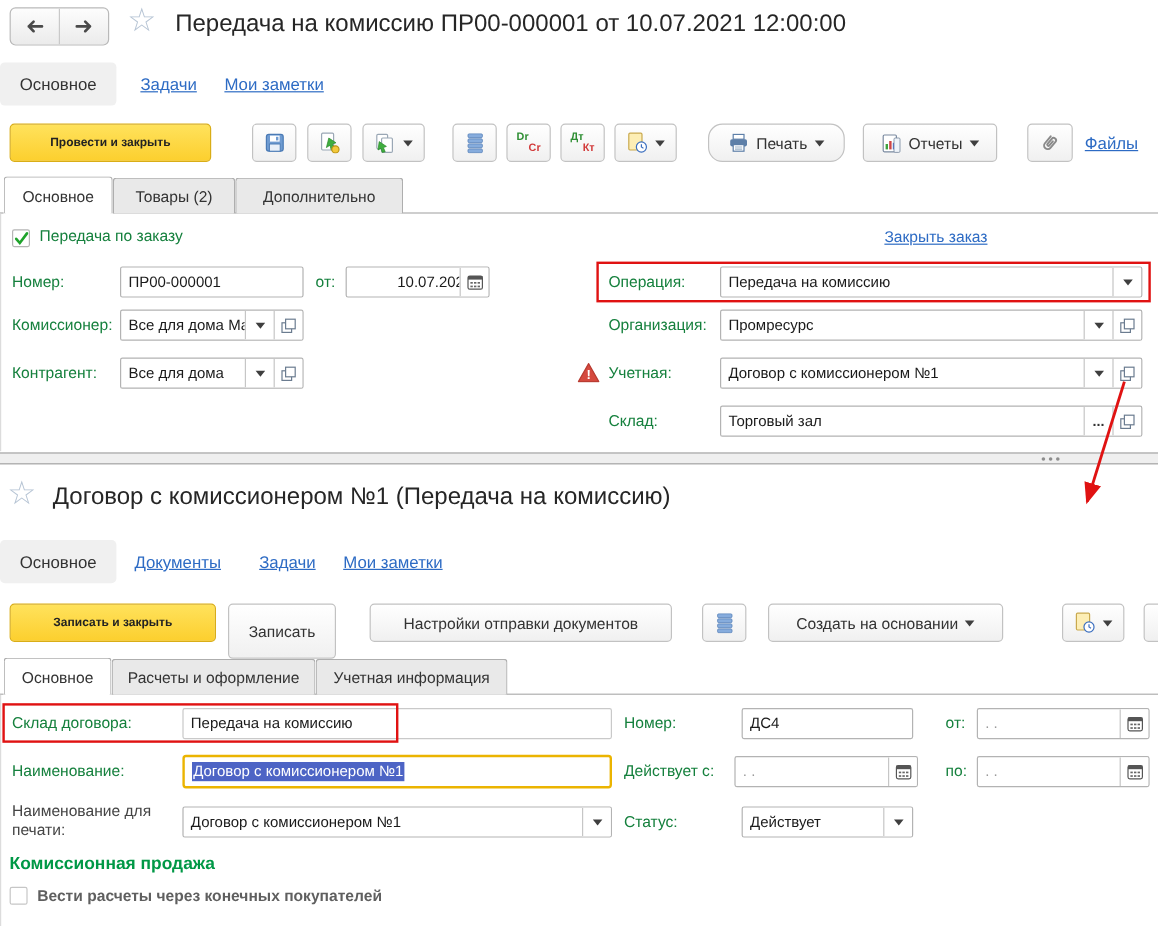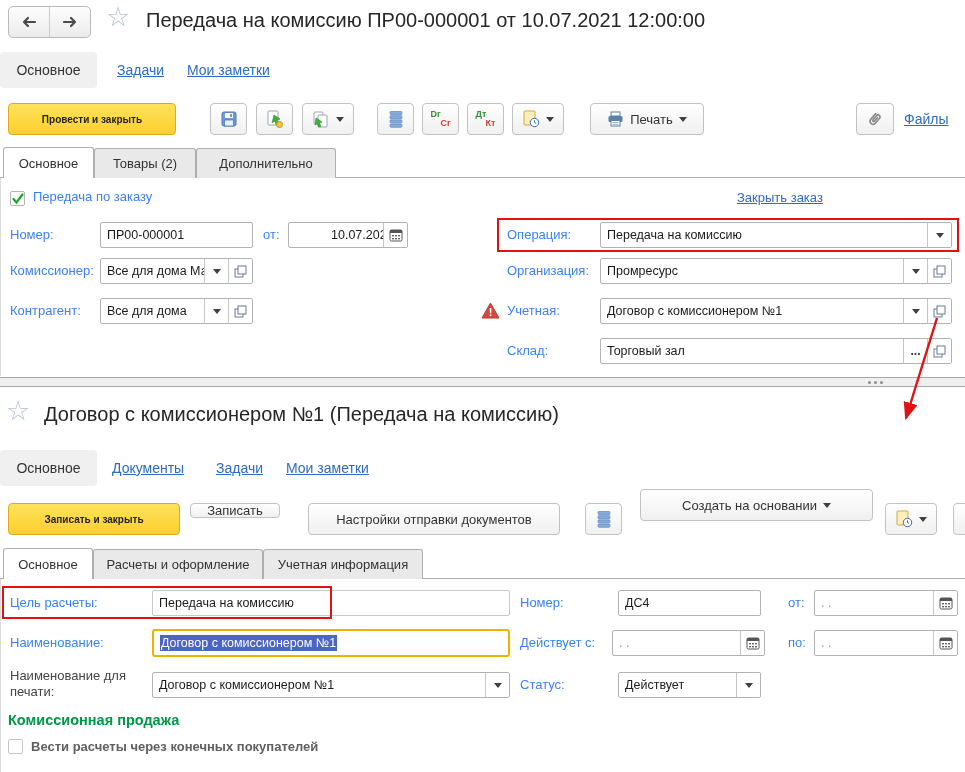--- a/index.html
+++ b/index.html
@@ -16,21 +16,21 @@
       box-sizing:border-box;cursor:pointer;}
   .tbtn{background:linear-gradient(#ffffff,#f0f0f0);border:1px solid #c2c2c2;border-radius:4px;
       display:flex;align-items:center;justify-content:center;gap:6px;font-size:13px;color:#333;
       box-sizing:border-box;cursor:pointer;}
   .tabsbar{position:absolute;}
   .tabsbar .baseline{position:absolute;left:0;right:0;bottom:0;height:1px;background:#aeaeae;}
   .tab{position:absolute;top:1px;bottom:0;box-sizing:border-box;border:1px solid #aeaeae;border-bottom:none;
       border-radius:3px 3px 0 0;background:#e9e9e9;display:flex;align-items:center;justify-content:center;
       font-size:13px;color:#333;cursor:pointer;}
   .tab.active{background:#fff;top:0;z-index:2;box-shadow:0 1px 0 #fff;}
-  .lbl{font-size:13px;color:#3b82f6;line-height:26px;white-space:nowrap;}
+  .lbl{font-size:13px;color:#15803d;line-height:26px;white-space:nowrap;}
   .lblw{font-size:13px;color:#444;line-height:16px;}
   .inp{box-sizing:border-box;height:26px;border:1px solid #b3b3b3;border-radius:2px;background:#fff;
       display:flex;align-items:stretch;overflow:hidden;font-size:12.5px;color:#1a1a1a;}
   .inp .txt{flex:1;display:flex;align-items:center;padding:0 6px;white-space:nowrap;overflow:hidden;}
   .inp .sec{width:23px;border-left:1px solid #c6c6c6;display:flex;align-items:center;justify-content:center;
       background:#fff;cursor:pointer;flex:none;}
   .car{width:0;height:0;border:4px solid transparent;border-top:5px solid #3f3f3f;margin-top:5px;}
   .ph{color:#9a9a9a;}
   .cb{box-sizing:border-box;width:15px;height:15px;border:1px solid #b5b5b5;border-radius:2px;background:#fff;
       display:flex;align-items:center;justify-content:center;cursor:pointer;}
@@ -126,32 +126,43 @@
 
   <div class="abs tbtn" style="left:512px;top:103px;width:52px;height:32px;">
     <svg width="18" height="18" viewBox="0 0 18 18">
       <rect x="2" y="1" width="11" height="14" rx="1" fill="#fdeeb5" stroke="#c9a94e"></rect>
       <circle cx="12.5" cy="12.5" r="4.2" fill="#fff" stroke="#3a6ebf"></circle>
       <path d="M12.5 10.3 V12.5 L14.2 13.5" stroke="#3a6ebf" stroke-width="1" fill="none"></path>
     </svg>
     <span class="car"></span>
   </div>
 
-  <div class="abs tbtn" style="left:590px;top:103px;width:114px;height:32px;">
+  <div class="abs tbtn" style="left:590px;top:103px;width:114px;height:32px;border-radius:12px;">
     <svg width="17" height="16" viewBox="0 0 17 16">
       <rect x="4" y="1" width="9" height="4" fill="#fff" stroke="#5d7fa8"></rect>
       <rect x="1.5" y="5" width="14" height="6" rx="1.5" fill="#5d7fa8"></rect>
       <rect x="4" y="9.5" width="9" height="5.5" fill="#fff" stroke="#5d7fa8"></rect>
       <line x1="5.5" y1="11.5" x2="11.5" y2="11.5" stroke="#9db3c9"></line>
       <line x1="5.5" y1="13.3" x2="11.5" y2="13.3" stroke="#9db3c9"></line>
     </svg>
     <span>Печать</span>
     <span class="car"></span>
   </div>
 
+  <div class="abs tbtn" style="left:719px;top:103px;width:112px;height:32px;">
+    <svg width="17" height="17" viewBox="0 0 17 17">
+      <rect x="2" y="1.5" width="11" height="14" rx="1" fill="#fff" stroke="#7a8aa0"></rect>
+      <rect x="4" y="9" width="2" height="4.5" fill="#3fa33f"></rect>
+      <rect x="7" y="6.5" width="2" height="7" fill="#cc4444"></rect>
+      <rect x="10" y="8" width="2" height="5.5" fill="#4466cc"></rect>
+      <rect x="11" y="4" width="5" height="12" rx="1" fill="#eef3f9" stroke="#7a8aa0" stroke-width="0.7"></rect>
+    </svg>
+    <span>Отчеты</span>
+    <span class="car"></span>
+  </div>
 
   <div class="abs tbtn" style="left:856px;top:103px;width:38px;height:32px;">
     <svg width="18" height="18" viewBox="0 0 18 18">
       <g transform="rotate(40 9 9)">
         <path d="M6 4.5 L6 12 a3 3 0 0 0 6 0 L12 5.5 a2 2 0 0 0 -4 0 L8 11 a1 1 0 0 0 2 0 L10 6.5" stroke="#8a8a8a" stroke-width="1.6" fill="none" stroke-linecap="round"></path>
       </g>
     </svg>
   </div>
   <span class="abs link" style="left:904px;top:111px;">Файлы</span>
 
@@ -284,31 +295,31 @@
 
   <div class="abs star" style="left:6px;top:398px;">☆</div>
   <div class="abs title" style="left:44px;top:403px;">Договор с комиссионером №1  (Передача на комиссию)</div>
 
   <div class="abs navchip" style="left:0;top:450px;width:97px;height:36px;">Основное</div>
   <span class="abs link" style="left:112px;top:460px;text-decoration:underline;">Документы</span>
   <span class="abs link" style="left:216px;top:460px;">Задачи</span>
   <span class="abs link" style="left:286px;top:460px;">Мои заметки</span>
 
   <div class="abs btn-yellow" style="left:8px;top:503px;width:172px;height:32px;">Записать и закрыть</div>
-  <div class="abs tbtn" style="left:190px;top:503px;width:90px;height:15px;">Записать</div>
+  <div class="abs tbtn" style="left:190px;top:503px;width:90px;height:46px;">Записать</div>
   <div class="abs tbtn" style="left:308px;top:503px;width:252px;height:32px;">Настройки отправки документов</div>
   <div class="abs tbtn" style="left:585px;top:503px;width:37px;height:32px;">
     <svg width="14" height="17" viewBox="0 0 14 17">
       <rect x="1" y="0.5" width="12" height="3.2" rx="1" fill="#86acdd" stroke="#5d86bb" stroke-width="0.7"></rect>
       <rect x="1" y="4.7" width="12" height="3.2" rx="1" fill="#86acdd" stroke="#5d86bb" stroke-width="0.7"></rect>
       <rect x="1" y="8.9" width="12" height="3.2" rx="1" fill="#86acdd" stroke="#5d86bb" stroke-width="0.7"></rect>
       <rect x="1" y="13.1" width="12" height="3.2" rx="1" fill="#86acdd" stroke="#5d86bb" stroke-width="0.7"></rect>
     </svg>
   </div>
-  <div class="abs tbtn" style="left:640px;top:489px;width:233px;height:32px;">
+  <div class="abs tbtn" style="left:640px;top:503px;width:196px;height:32px;">
     <span>Создать на основании</span>
     <span class="car"></span>
   </div>
   <div class="abs tbtn" style="left:885px;top:503px;width:52px;height:32px;">
     <svg width="18" height="18" viewBox="0 0 18 18">
       <rect x="2" y="1" width="11" height="14" rx="1" fill="#fdeeb5" stroke="#c9a94e"></rect>
       <circle cx="12.5" cy="12.5" r="4.2" fill="#fff" stroke="#3a6ebf"></circle>
       <path d="M12.5 10.3 V12.5 L14.2 13.5" stroke="#3a6ebf" stroke-width="1" fill="none"></path>
     </svg>
     <span class="car"></span>
@@ -317,21 +328,21 @@
 
   <div class="tabsbar" style="left:0;top:548px;width:965px;height:31px;">
     <div class="baseline"></div>
     <div class="tab active" style="left:3px;width:90px;">Основное</div>
     <div class="tab" style="left:93px;width:170px;">Расчеты и оформление</div>
     <div class="tab" style="left:263px;width:160px;">Учетная информация</div>
   </div>
 
   <div class="abs" style="left:0;top:579px;width:1px;height:193px;background:#dcdcdc;"></div>
 
-  <span class="abs lbl" style="left:10px;top:590px;">Цель расчеты:</span>
+  <span class="abs lbl" style="left:10px;top:590px;">Склад договора:</span>
   <div class="abs inp" style="left:152px;top:590px;width:358px;border-color:#c9c9c9;">
     <div class="txt">Передача на комиссию</div>
   </div>
   <span class="abs lbl" style="left:520px;top:590px;">Номер:</span>
   <div class="abs inp" style="left:618px;top:590px;width:143px;">
     <div class="txt">ДС4</div>
   </div>
   <span class="abs lbl" style="left:788px;top:590px;">от:</span>
   <div class="abs inp" style="left:814px;top:590px;width:144px;">
     <div class="txt ph"> .  .</div>

